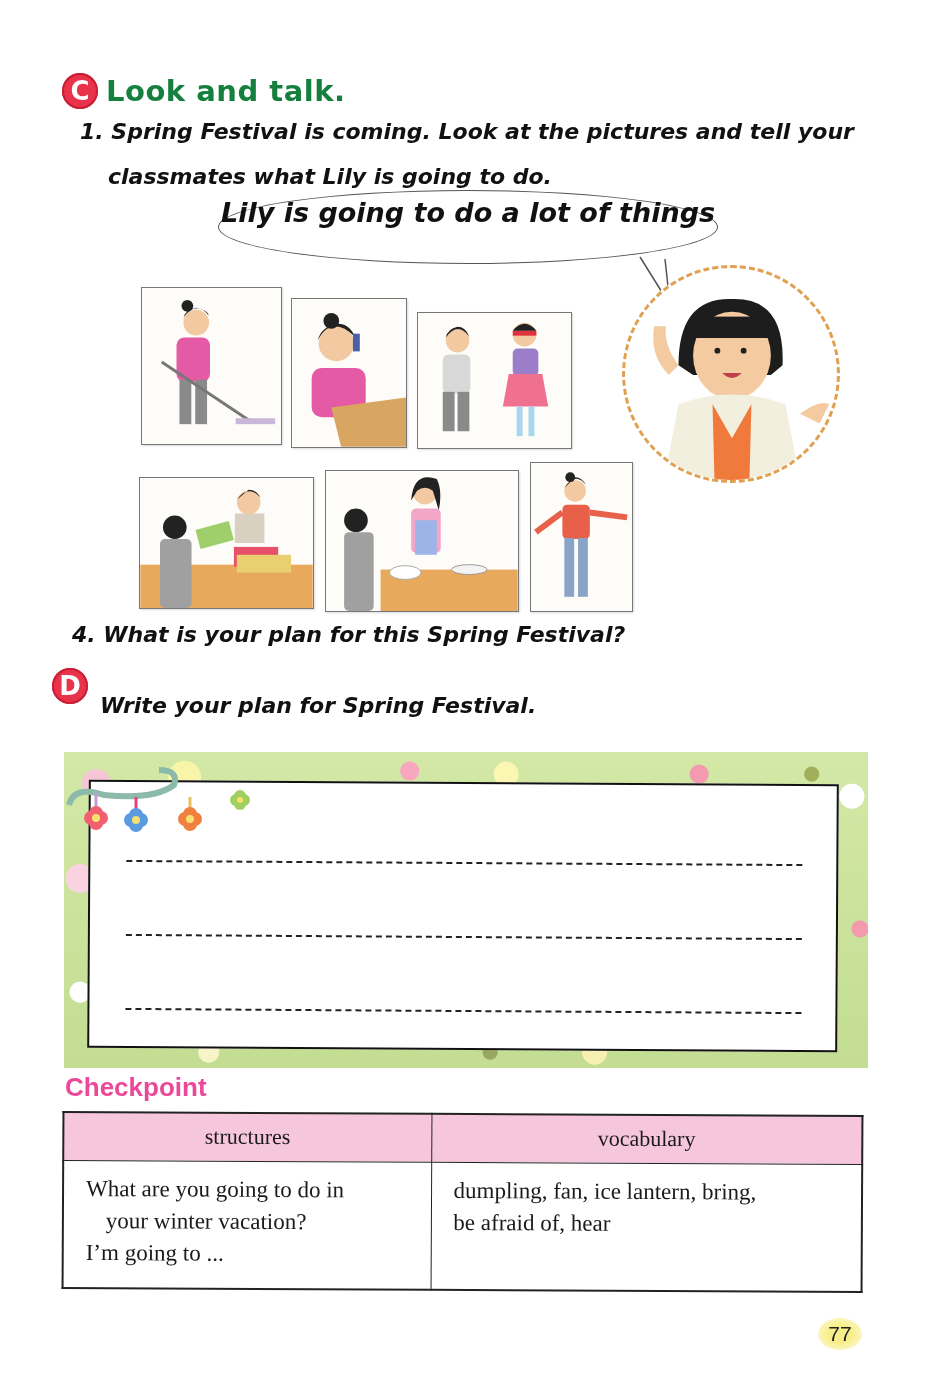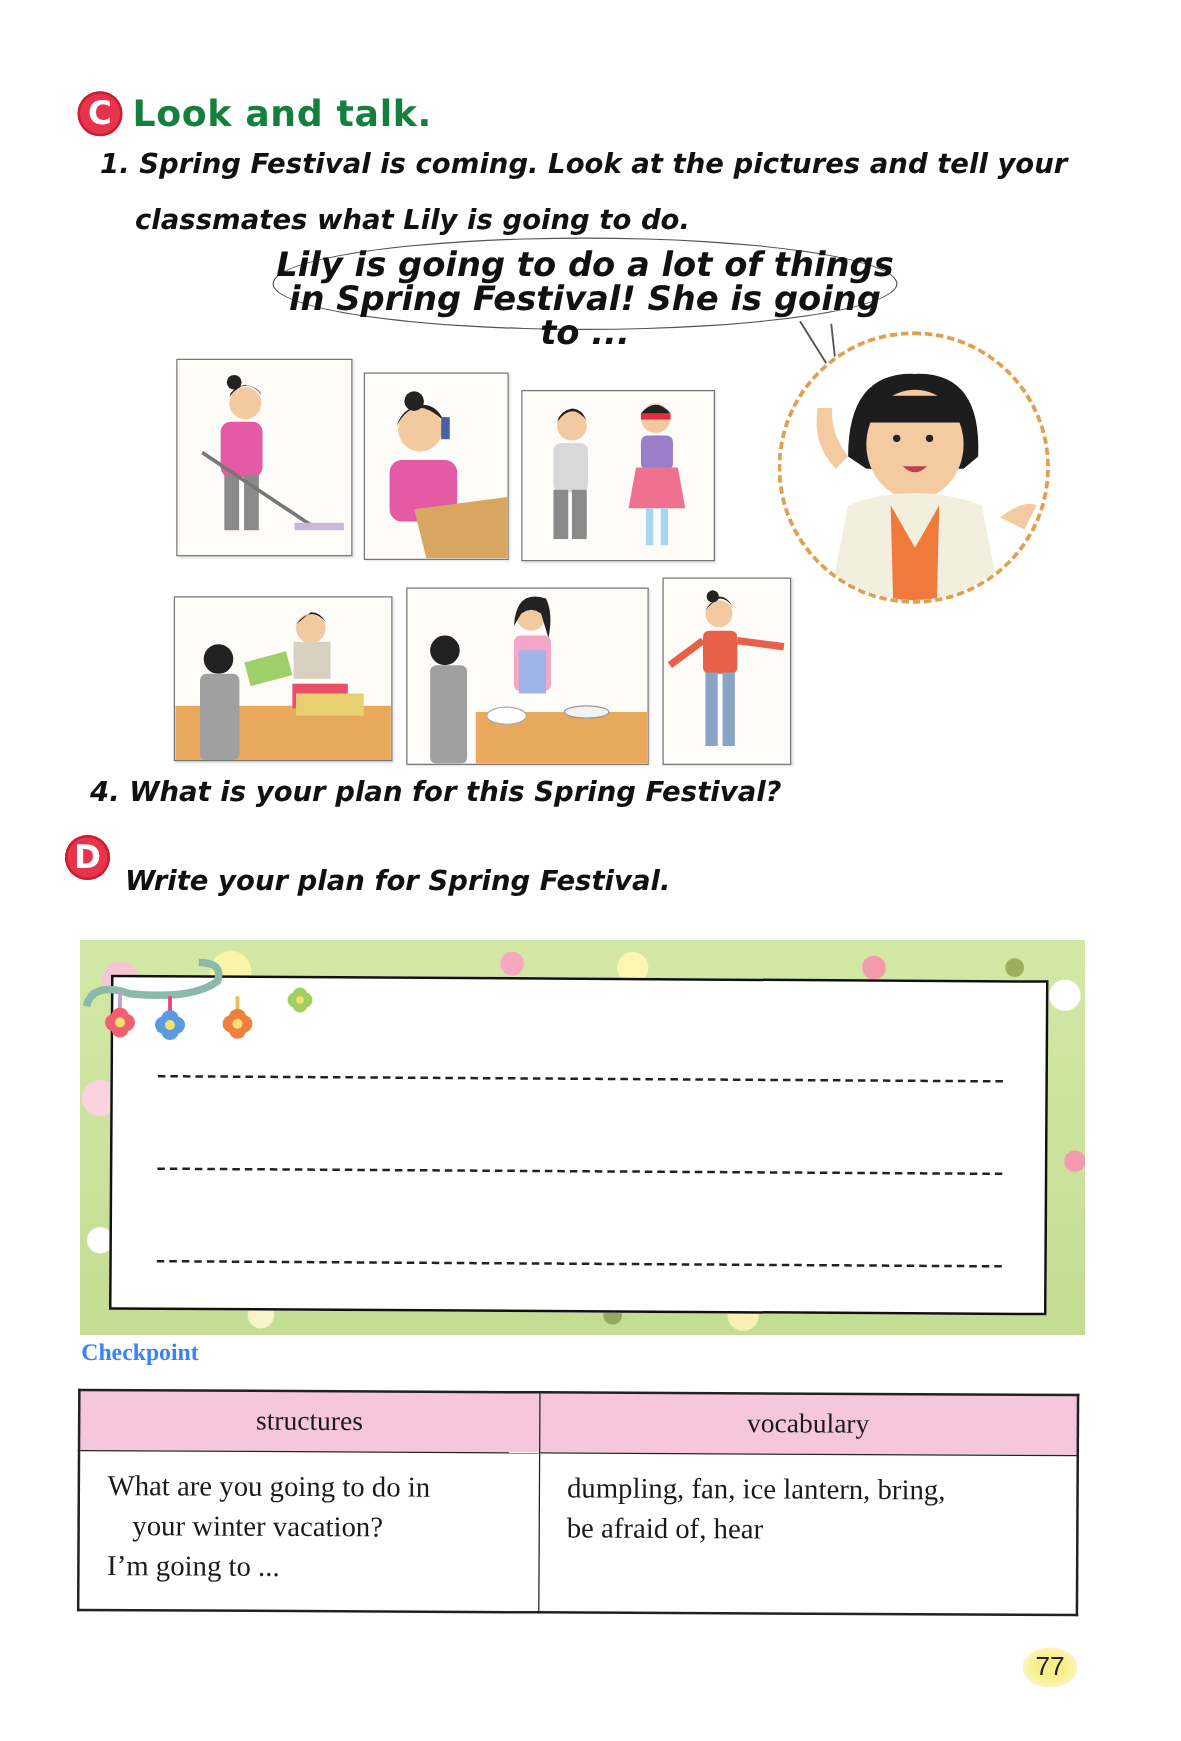--- a/index.html
+++ b/index.html
@@ -75,22 +75,22 @@
     background: #fff; border: 2px solid #111; transform: rotate(0.35deg);
   }
   .write-line {
     position: absolute; left: 36px; width: 676px; height: 0;
     border-top: 2px dashed #222;
   }
   .flowers { left: 64px; top: 755px; width: 200px; height: 80px; }
 
   
   .checkpoint-label {
-    left: 65px; top: 1072px; font-family: Liberation Serif, serif;
-    font-weight: bold; font-size: 19px; color: #3b82f6;
+    left: 65px; top: 1072px; font-family: Liberation Sans, sans-serif;
+    font-weight: bold; font-size: 26px; color: #ec4899;
   }
   .cp-table {
     left: 62px; top: 1113px; width: 801px; height: 178px;
     border: 2px solid #222; border-collapse: collapse;
     transform: rotate(0.3deg);
   }
   .cp-table th, .cp-table td {
     border: 1.5px solid #222; font-family: "Liberation Serif", serif;
     font-weight: normal; color: #1a1a1a;
   }
@@ -116,21 +116,20 @@
 <div class="abs sec-head" style="left:62px; top:73px;">
   <div class="sec-badge">C</div>
   <div class="sec-title">Look and talk.</div>
 </div>
 
 <div class="abs ital" style="left:80px; top:118px;">1. Spring Festival is coming. Look at the pictures and tell your</div>
 <div class="abs ital" style="left:108px; top:146px;margin-top:17px;">classmates what Lily is going to do.</div>
 
 <div class="abs bubble">
   <div class="ital">Lily is going to do a lot of things</div>
-  <div class="ital">in Spring Festival! She is going to ...</div>
 </div>
 <svg class="abs" style="left:630px; top:255px; width:60px; height:60px;">
   <path d="M10 2 L40 50 L35 4" fill="#fff" stroke="#555" stroke-width="1.5"></path>
 </svg>
 
 <div class="abs pic" style="left:141px; top:287px; width:141px; height:158px;">
   <svg viewBox="0 0 141 158">
     <circle cx="55" cy="35" r="13" fill="#f2c9a0"></circle>
     <path d="M42 30 Q55 12 68 28 Q66 22 55 20 Q44 22 42 30Z" fill="#222"></path>
     <circle cx="46" cy="18" r="6" fill="#222"></circle>

